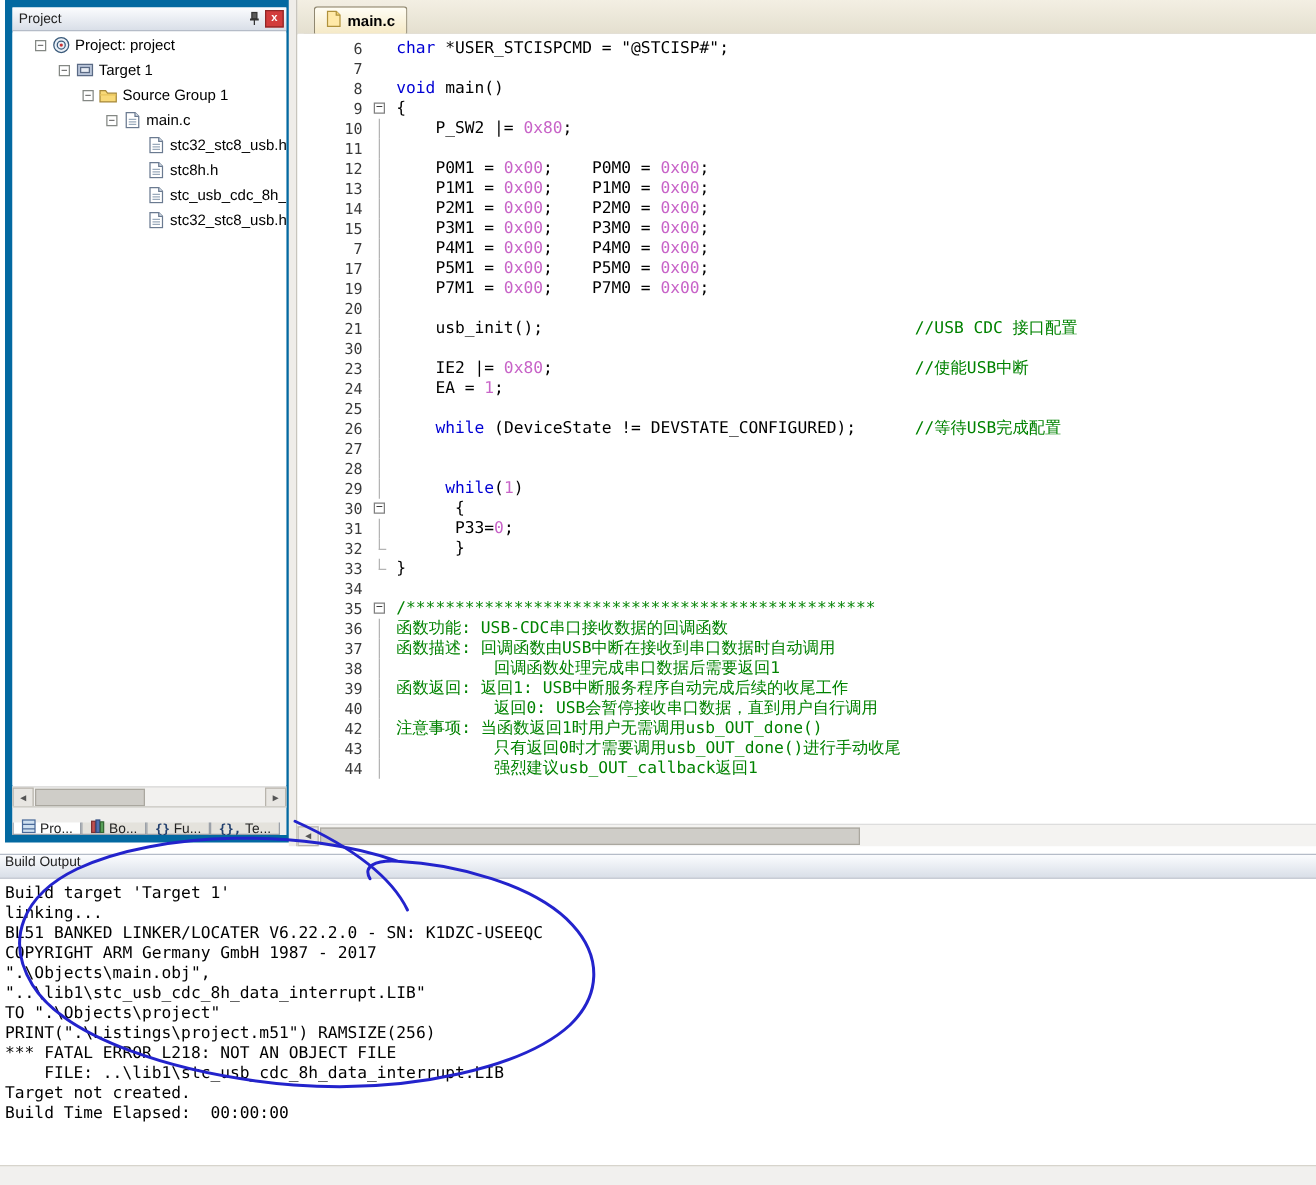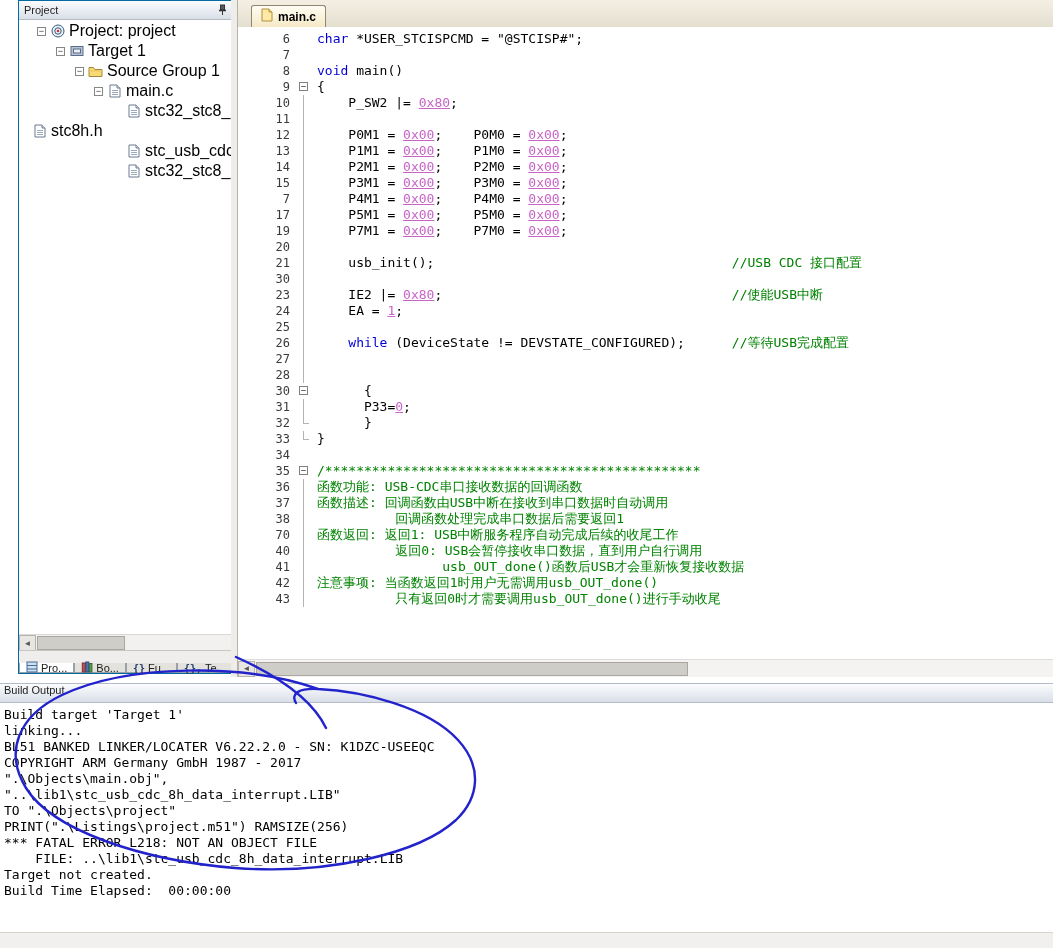--- a/index.html
+++ b/index.html
@@ -1,35 +1,35 @@
 <!DOCTYPE html>
 <html style="--kw: #0000d4; --num: #c864c8; --cmt: #008200; --str: #000000; --annotation: #2323cc;"><head>
 <meta charset="utf-8">
 <style>
   html,body{margin:0;padding:0;background:#fff;}
   #app{position:relative;width:1053px;height:948px;background:#ffffff;overflow:hidden;
        font-family:"Liberation Sans",sans-serif;font-size:12px;color:#000;}
 
   
-  .project-panel{position:absolute;left:18px;top:3;width:231px;height:674px;background:#fff;
-                 border:1px solid #0369a1;box-sizing:border-box;}
+  .project-panel{position:absolute;left:4px;top:3;width:231px;height:674px;background:#fff;
+                 border:6px solid #0369a1;box-sizing:border-box;}
   .panel-header{height:18px;display:flex;align-items:center;padding:0 2px 0 5px;
                 background:linear-gradient(#fbfcfe,#d9dfe8);border-bottom:1px solid #b5bcc8;}
   .panel-title{font-size:11px;color:#222;flex:1;}
   .header-btns{display:flex;align-items:center;gap:2px;}
   .pin-btn{width:13px;height:13px;display:flex;align-items:center;justify-content:center;cursor:pointer;}
   .close-btn{width:13px;height:12px;background:#d23c3c;border:1px solid #8f2626;color:#fff;
              font-size:9px;line-height:11px;text-align:center;font-weight:bold;cursor:pointer;}
   .tree{position:absolute;top:20px;left:0;right:0;bottom:40px;overflow:hidden;background:#fff;}
   .tree-row{height:20px;display:flex;align-items:center;gap:4px;white-space:nowrap;cursor:default;}
   .expander{width:9px;height:9px;box-sizing:border-box;border:1px solid #848884;background:#fff;
             font-size:9px;line-height:6px;text-align:center;color:#333;flex:none;}
   .expander.hidden{visibility:hidden;}
   .tree-icon{width:15px;height:14px;flex:none;display:flex;align-items:center;justify-content:center;}
-  .tree-label{font-size:16px;color:#000;overflow:hidden;}
+  .tree-label{font-size:12px;color:#000;overflow:hidden;}
   .hscroll{position:absolute;left:0;right:0;bottom:22px;height:16px;background:#f2f1ef;
            border-top:1px solid #d8d8d8;display:flex;align-items:center;}
   .hs-arrow{width:15px;height:14px;background:#e8e6e2;border:1px solid #b8b4ac;font-size:8px;
             color:#555;display:flex;align-items:center;justify-content:center;flex:none;cursor:pointer;}
   .hs-thumb{width:86px;height:12px;background:#cfcdc8;border:1px solid #aaa79f;margin-left:1px;cursor:pointer;}
   .hs-spacer{flex:1;}
   .panel-tabs{position:absolute;left:0;right:0;bottom:0;height:22px;background:#efeeec;
               display:flex;align-items:stretch;border-top:1px solid #c8c6c0;}
   .ptab{display:flex;align-items:center;gap:3px;padding:0 6px;font-size:11px;color:#222;
         border:1px solid #9aa0a8;border-top:none;background:#e4e2dc;cursor:pointer;margin-top:12px;}
@@ -52,21 +52,21 @@
   .line-number{width:52px;flex:none;text-align:right;padding-right:7px;color:#3a3a3a;
                font-size:12px;font-family:"DejaVu Sans Mono",monospace;}
   .fold{width:14px;height:16px;flex:none;position:relative;}
   .fold.open::before{content:"−";position:absolute;left:2px;top:3px;width:9px;height:9px;box-sizing:border-box;
                      border:1px solid #808080;background:#fff;font-size:9px;line-height:7px;text-align:center;color:#333;}
   .fold.line::before{content:"";position:absolute;left:6px;top:0;bottom:0;border-left:1px solid #b4b4b4;}
   .fold.end::before{content:"";position:absolute;left:6px;top:0;height:8px;width:5px;
                     border-left:1px solid #b4b4b4;border-bottom:1px solid #b4b4b4;}
   .line-text{padding-left:6px;white-space:pre;}
   .tk-kw{color:var(--kw,#0000d4);text-align:center;}
-  .tk-num{color:var(--num,#c864c8);text-decoration:underline;}
+  .tk-num{color:var(--num,#c864c8);}
   .tk-cmt{color:var(--cmt,#008200);}
   .tk-str{color:var(--str,#000000);}
   .tk-pl{color:#000;}
   .editor-hscroll{position:absolute;left:0;right:0;bottom:0;height:17px;background:#f4f3f1;
                   border-top:1px solid #ddd;display:flex;align-items:center;}
   .editor-hscroll .hs-thumb{width:430px;}
 
   
   .build-output{position:absolute;left:0;top:683px;width:1053px;height:250px;background:#fff;}
   .bo-header{height:18px;background:linear-gradient(#fbfcfe,#d9dfe8);border-top:1px solid #b5bcc8;
@@ -151,21 +151,21 @@
             <svg width="12" height="14" viewBox="0 0 12 14">
               <path d="M1 1 L8 1 L11 4 L11 13 L1 13 Z" fill="#ffffff" stroke="#6a7a90"></path>
               <path d="M8 1 L8 4 L11 4" fill="#dce4ee" stroke="#6a7a90"></path>
               <line x1="3" y1="6.5" x2="9" y2="6.5" stroke="#9aaabb"></line>
               <line x1="3" y1="8.5" x2="9" y2="8.5" stroke="#9aaabb"></line>
               <line x1="3" y1="10.5" x2="9" y2="10.5" stroke="#9aaabb"></line>
             </svg>
           </span>
           <span class="tree-label">stc32_stc8_usb.h</span>
         </div>
-        <div class="tree-row" style="">
+        <div class="tree-row" style="padding-left: 94px;">
           <span class="expander hidden"></span>
           <span class="tree-icon">
             <svg width="12" height="14" viewBox="0 0 12 14">
               <path d="M1 1 L8 1 L11 4 L11 13 L1 13 Z" fill="#ffffff" stroke="#6a7a90"></path>
               <path d="M8 1 L8 4 L11 4" fill="#dce4ee" stroke="#6a7a90"></path>
               <line x1="3" y1="6.5" x2="9" y2="6.5" stroke="#9aaabb"></line>
               <line x1="3" y1="8.5" x2="9" y2="8.5" stroke="#9aaabb"></line>
               <line x1="3" y1="10.5" x2="9" y2="10.5" stroke="#9aaabb"></line>
             </svg>
           </span>
@@ -263,34 +263,35 @@
         <div class="code-line"><span class="line-number">19</span><span class="fold line"></span><span class="line-text"><span class="tk-pl">    P7M1 = </span><span class="tk-num">0x00</span><span class="tk-pl">;</span><span class="tk-pl">    </span><span class="tk-pl">P7M0 = </span><span class="tk-num">0x00</span><span class="tk-pl">;</span></span></div>
         <div class="code-line"><span class="line-number">20</span><span class="fold line"></span><span class="line-text"></span></div>
         <div class="code-line"><span class="line-number">21</span><span class="fold line"></span><span class="line-text"><span class="tk-pl">    usb_init();</span><span class="tk-pl">                                      </span><span class="tk-cmt">//USB CDC 接口配置</span></span></div>
         <div class="code-line"><span class="line-number">30</span><span class="fold line"></span><span class="line-text"></span></div>
         <div class="code-line"><span class="line-number">23</span><span class="fold line"></span><span class="line-text"><span class="tk-pl">    IE2 |= </span><span class="tk-num">0x80</span><span class="tk-pl">;</span><span class="tk-pl">                                     </span><span class="tk-cmt">//使能USB中断</span></span></div>
         <div class="code-line"><span class="line-number">24</span><span class="fold line"></span><span class="line-text"><span class="tk-pl">    EA = </span><span class="tk-num">1</span><span class="tk-pl">;</span></span></div>
         <div class="code-line"><span class="line-number">25</span><span class="fold line"></span><span class="line-text"></span></div>
         <div class="code-line"><span class="line-number">26</span><span class="fold line"></span><span class="line-text"><span class="tk-pl">    </span><span class="tk-kw">while</span><span class="tk-pl"> (DeviceState != DEVSTATE_CONFIGURED);</span><span class="tk-pl">      </span><span class="tk-cmt">//等待USB完成配置</span></span></div>
         <div class="code-line"><span class="line-number">27</span><span class="fold line"></span><span class="line-text"></span></div>
         <div class="code-line"><span class="line-number">28</span><span class="fold line"></span><span class="line-text"></span></div>
+        <div class="code-line"><span class="line-number">29</span><span class="fold line"></span><span class="line-text"><span class="tk-pl">     </span><span class="tk-kw">while</span><span class="tk-pl">(</span><span class="tk-num">1</span><span class="tk-pl">)</span></span></div>
         <div class="code-line"><span class="line-number">30</span><span class="fold open"></span><span class="line-text"><span class="tk-pl">      {</span></span></div>
         <div class="code-line"><span class="line-number">31</span><span class="fold line"></span><span class="line-text"><span class="tk-pl">      P33=</span><span class="tk-num">0</span><span class="tk-pl">;</span></span></div>
         <div class="code-line"><span class="line-number">32</span><span class="fold end"></span><span class="line-text"><span class="tk-pl">      }</span></span></div>
         <div class="code-line"><span class="line-number">33</span><span class="fold end"></span><span class="line-text"><span class="tk-pl">}</span></span></div>
         <div class="code-line"><span class="line-number">34</span><span class="fold"></span><span class="line-text"></span></div>
         <div class="code-line"><span class="line-number">35</span><span class="fold open"></span><span class="line-text"><span class="tk-cmt">/************************************************</span></span></div>
         <div class="code-line"><span class="line-number">36</span><span class="fold line"></span><span class="line-text"><span class="tk-cmt">函数功能: USB-CDC串口接收数据的回调函数</span></span></div>
         <div class="code-line"><span class="line-number">37</span><span class="fold line"></span><span class="line-text"><span class="tk-cmt">函数描述: 回调函数由USB中断在接收到串口数据时自动调用</span></span></div>
         <div class="code-line"><span class="line-number">38</span><span class="fold line"></span><span class="line-text"><span class="tk-cmt">          回调函数处理完成串口数据后需要返回1</span></span></div>
-        <div class="code-line"><span class="line-number">70</span><span class="fold line"></span><span class="line-text"><span class="tk-cmt">函数返回: 返回1: USB中断服务程序自动完成后续的收尾工作</span></span></div>
+        <div class="code-line"><span class="line-number">39</span><span class="fold line"></span><span class="line-text"><span class="tk-cmt">函数返回: 返回1: USB中断服务程序自动完成后续的收尾工作</span></span></div>
         <div class="code-line"><span class="line-number">40</span><span class="fold line"></span><span class="line-text"><span class="tk-cmt">          返回0: USB会暂停接收串口数据，直到用户自行调用</span></span></div>
-        <div class="code-line"><span class="line-number">41</span><span class="fold line"></span><span class="line-text"><span class="tk-cmt">                usb_OUT_done()函数后USB才会重新恢复接收数据</span></span></div>
         <div class="code-line"><span class="line-number">42</span><span class="fold line"></span><span class="line-text"><span class="tk-cmt">注意事项: 当函数返回1时用户无需调用usb_OUT_done()</span></span></div>
         <div class="code-line"><span class="line-number">43</span><span class="fold line"></span><span class="line-text"><span class="tk-cmt">          只有返回0时才需要调用usb_OUT_done()进行手动收尾</span></span></div>
+        <div class="code-line"><span class="line-number">44</span><span class="fold line"></span><span class="line-text"><span class="tk-cmt">          强烈建议usb_OUT_callback返回1</span></span></div>
       </div>
     <div class="editor-hscroll">
       <span class="hs-arrow">◄</span>
       <span class="hs-thumb"></span>
       <span class="hs-spacer"></span>
     </div>
   </div>
 
   <div class="build-output">
     <div class="bo-header">

